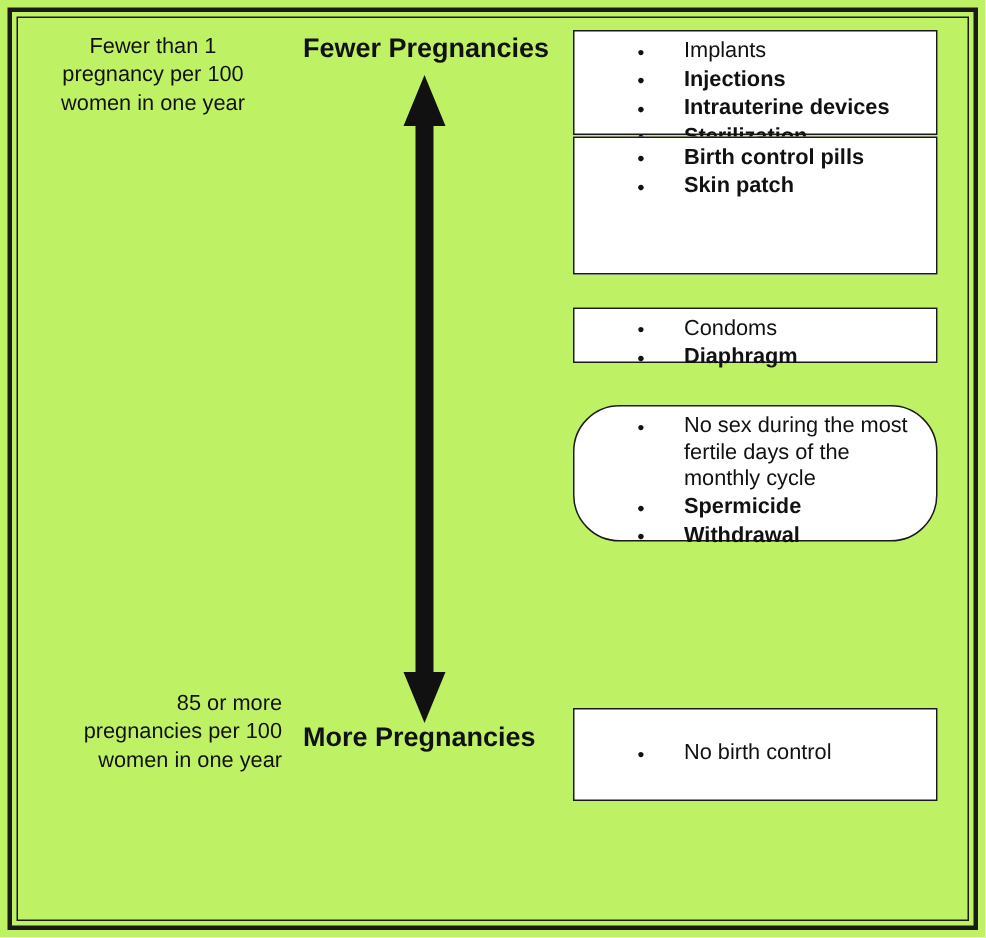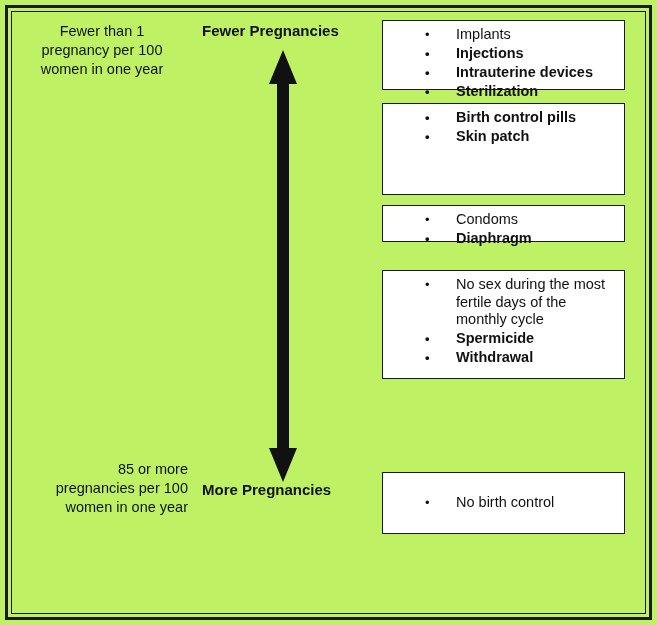--- a/index.html
+++ b/index.html
@@ -72,21 +72,21 @@
   .scale-bottom {
     left: 16px;
     top: 460px;
     width: 172px;
     text-align: right;
   }
 
   
   .axis-heading {
     position: absolute;
-    font-size: 15px;
+    font-size: 18px;
     font-weight: bold;
     color: #111111;
     white-space: nowrap;
   }
   .axis-top {
     left: 202px;
     top: 22px;
   }
   .axis-bottom {
     left: 202px;
@@ -108,23 +108,23 @@
   
   .method-box {
     position: absolute;
     left: 382px;
     width: 243px;
     box-sizing: border-box;
     border: 1.4px solid #1a1a1a;
     background: #ffffff;
   }
   .box-1 { top: 20px;  height: 70px; }
-  .box-2 { top: 103px; height: 92px; }
+  .box-2 { top: 91px; height: 92px; }
   .box-3 { top: 205px; height: 37px; }
-  .box-4 { top: 270px; height: 109px; }
+  .box-4 { top: 270px; height: 91px; border-radius: 31px; }
   .box-5 { top: 472px; height: 62px; }
 
   .bullet-list {
     list-style: none;
     margin: 0;
     padding: 0;
     height: 100%;
     display: flex;
     flex-direction: column;
     justify-content: center;

